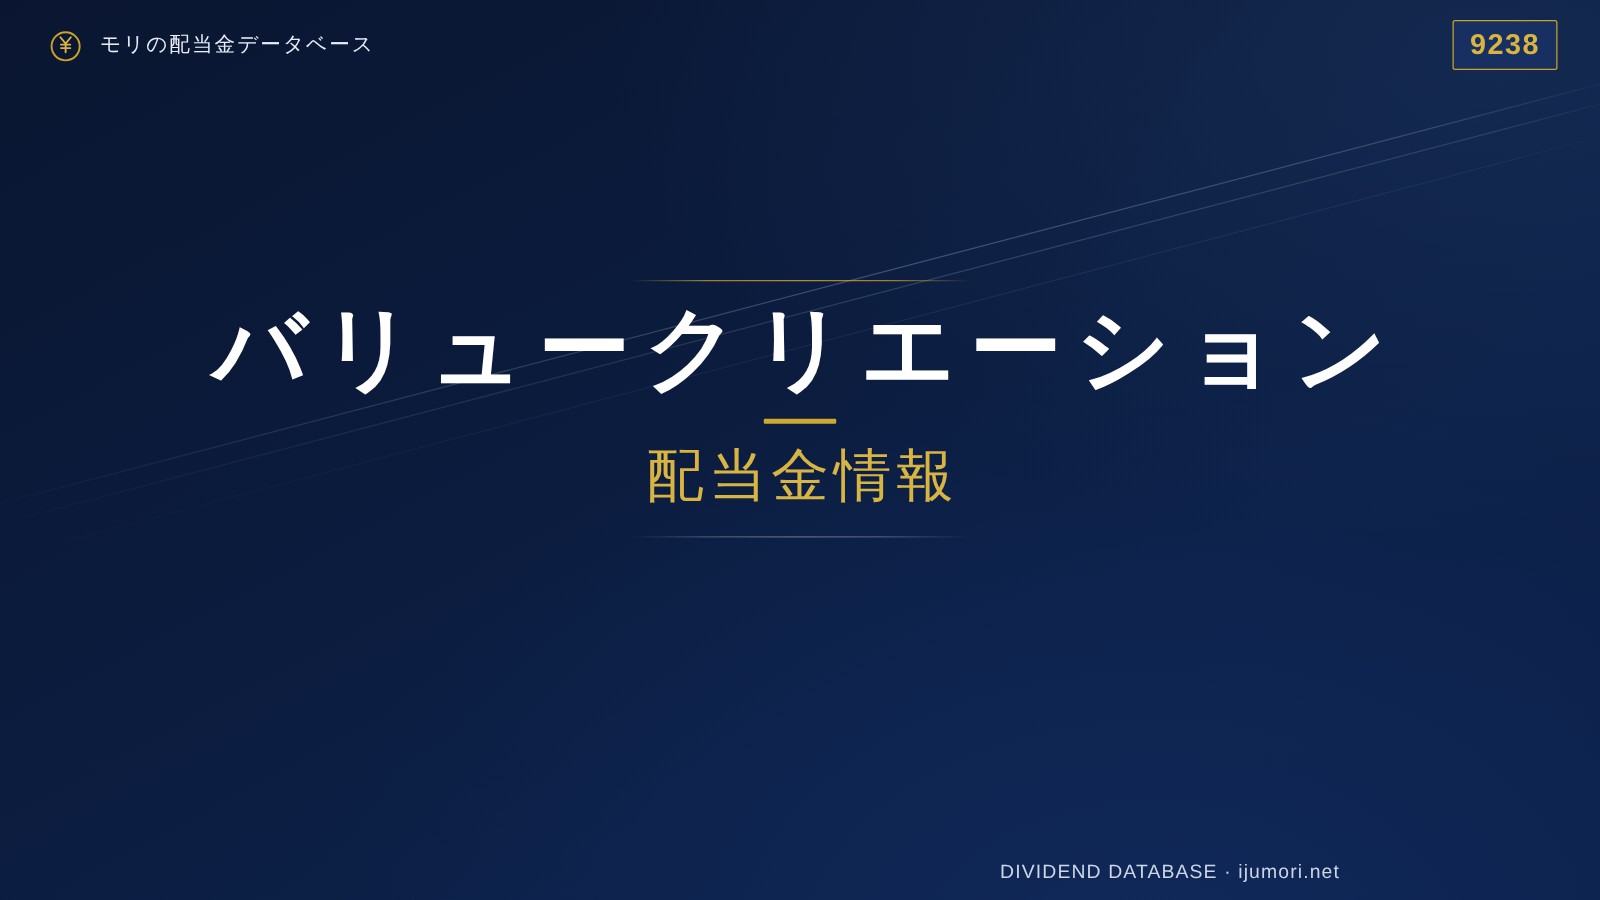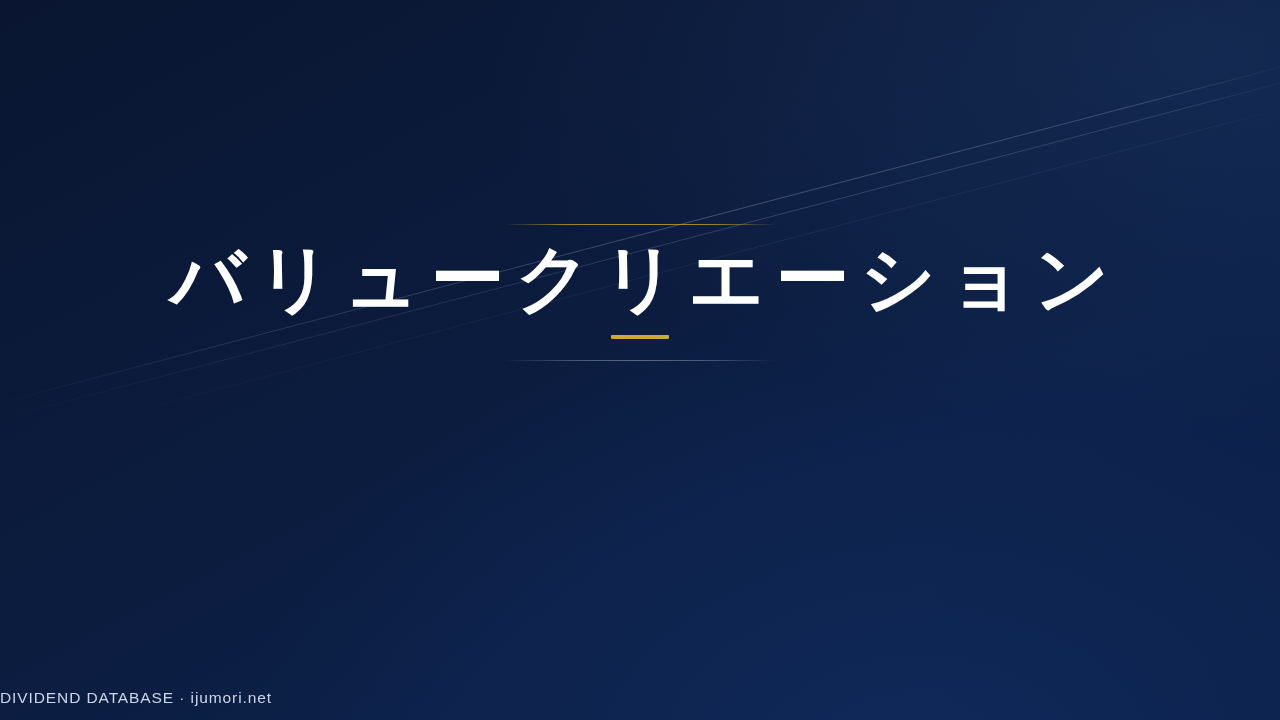--- a/index.html
+++ b/index.html
@@ -148,21 +148,21 @@
   }
 
   .rule-bottom-wrap { margin-top: 21px; }
 
   
   .footer {
     position: absolute;
     left: 0;
     bottom: 13px;
     width: 1072px;
-    text-align: left;
+    text-align: right;
     z-index: 5;
   }
 
   .footer-text {
     color: #cdd6e6;
     font-size: 15.5px;
     letter-spacing: 0.9px;
     font-weight: 400;
     white-space: nowrap;
   }
@@ -193,29 +193,48 @@
         <stop offset="100%" stop-color="#24406f" stop-opacity="0"></stop>
       </radialGradient>
     </defs>
 
     <rect x="0" y="0" width="1280" height="720" fill="url(#glowTR)"></rect>
     <line x1="-20" y1="408" x2="1300" y2="62" stroke="url(#diagFade)" stroke-width="1"></line>
     <line x1="-20" y1="424" x2="1300" y2="78" stroke="url(#diagFade2)" stroke-width="1"></line>
     <line x1="-20" y1="452" x2="1300" y2="104" stroke="url(#diagFade2)" stroke-width="0.7" opacity="0.55"></line>
   </svg>
 
+  <header class="header">
+
+    <div class="brand">
+      <svg class="brand-mark" viewBox="0 0 32 32" aria-hidden="true">
+        <circle cx="16" cy="16.6" r="12.4" fill="none" stroke="#c9a227" stroke-width="1.7"></circle>
+        <g stroke="#d8b443" stroke-width="1.7" fill="none" stroke-linecap="round">
+          <path d="M11.4 8.6 L16 14.2 L20.6 8.6"></path>
+          <path d="M11.9 15.1 H20.1"></path>
+          <path d="M11.9 18.2 H20.1"></path>
+          <path d="M16 14.2 V21.8"></path>
+        </g>
+      </svg>
+      <span class="brand-name">モリの配当金データベース</span>
+    </div>
+
+    <div class="ticker-badge">9238</div>
+
+  </header>
 
   <main class="hero">
 
     <hr class="rule">
 
     <h1 class="company-title">バリュークリエーション</h1>
 
     <div class="accent-bar"></div>
 
+    <h2 class="subtitle">配当金情報</h2>
 
     <div class="rule-bottom-wrap">
       <hr class="rule rule--bottom">
     </div>
 
   </main>
 
   <footer class="footer">
     <span class="footer-text">DIVIDEND DATABASE · ijumori.net</span>
   </footer>

